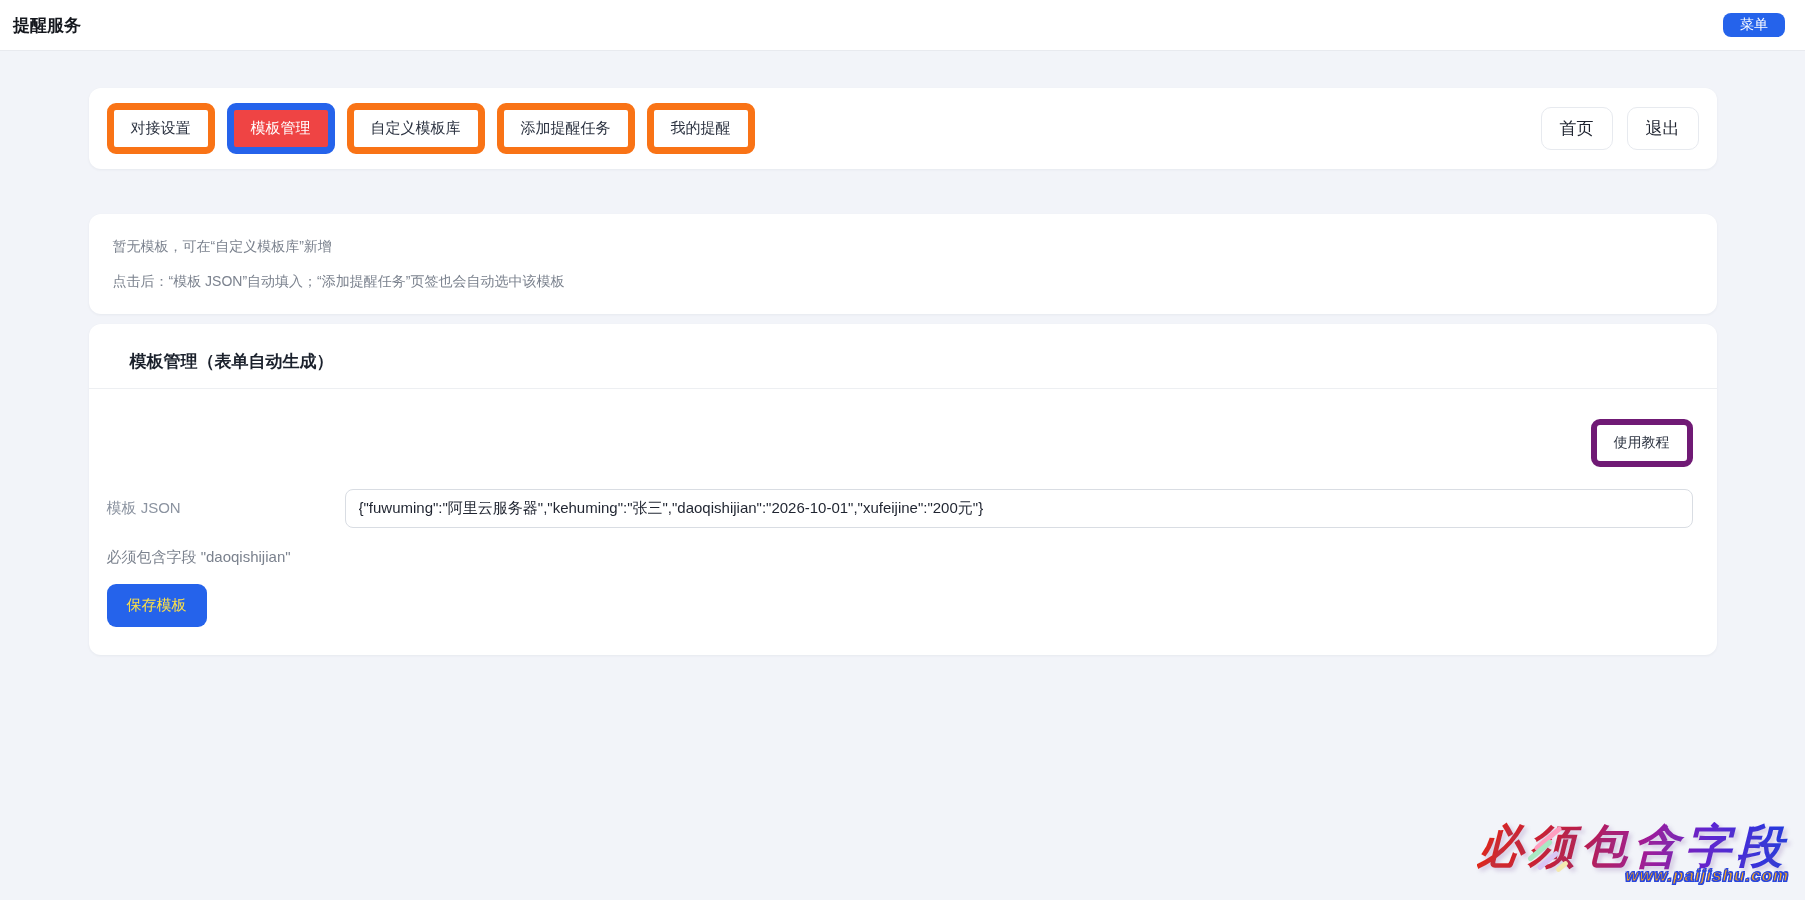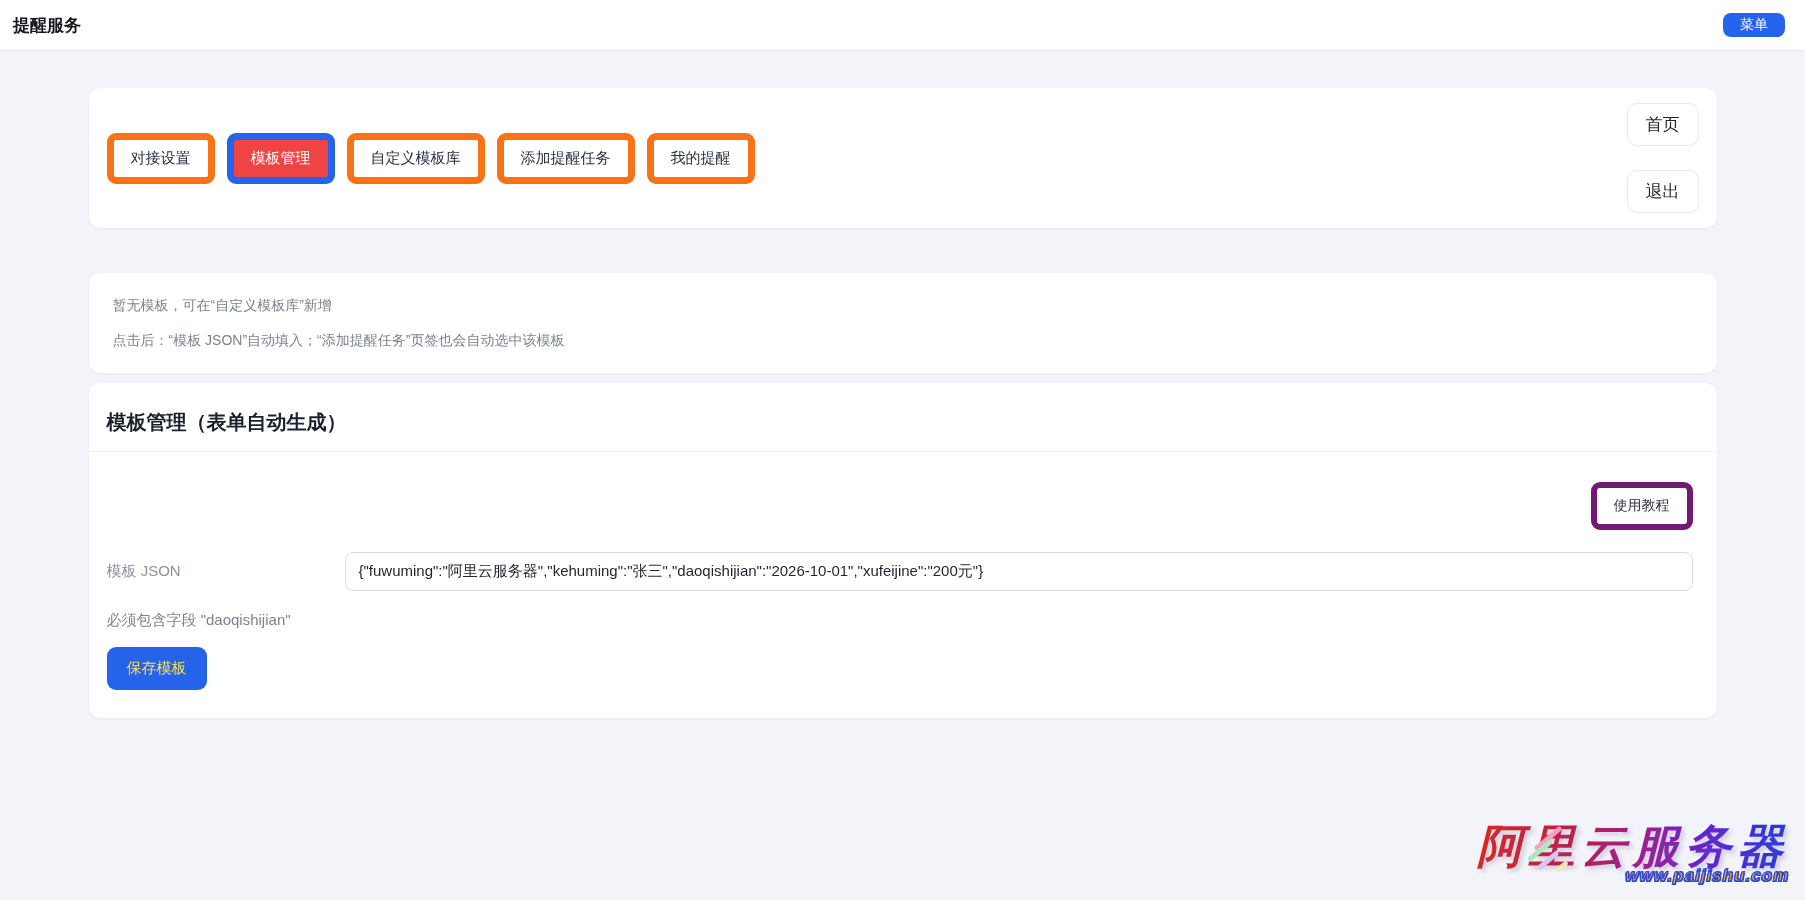--- a/index.html
+++ b/index.html
@@ -61,21 +61,21 @@
     color: #2b3240;
     cursor: pointer;
     font-family: inherit;
     white-space: nowrap;
   }
   .tab-btn.active {
     background: #ef4444;
     border-color: #2563eb;
     color: #ffffff;
   }
-  .tab-right { display: flex; gap: 24px; flex-direction: column; }
+  .tab-right { display: flex; gap: 14px; }
   .nav-btn {
     background: #ffffff;
     border: 1px solid #e7eaef;
     border-radius: 10px;
     padding: 9px 18px;
     font-size: 17px;
     color: #1f2430;
     cursor: pointer;
     font-family: inherit;
     white-space: nowrap;
@@ -85,21 +85,21 @@
   .info-card {
     margin-top: 45px;
     padding: 22px 24px;
   }
   .info-line { font-size: 14px; color: #7b828e; line-height: 1.5; }
   .info-line + .info-line { margin-top: 14px; }
 
   
   .main-card { margin-top: 10px; padding: 0; }
   .main-card-header { padding: 26px 18px 15px 18px; }
-  .main-card-title { font-size: 20px; font-weight: bold; color: #1b212c; }
+  .main-card-title { font-size: 17px; font-weight: bold; color: #1b212c; margin-left: 23px; }
   .main-divider { border-bottom: 1px solid #edeff2; }
   .main-card-body { padding: 30px 24px 28px 18px; }
 
   .toolbar-row { display: flex; justify-content: flex-end; }
   .ghost-btn {
     background: #ffffff;
     border: 6px solid #701a75;
     border-radius: 9px;
     padding: 9px 17px;
     font-size: 14px;
@@ -229,15 +229,15 @@
 
 </main>
 
 <div class="watermark">
   <div class="wm-streaks">
     <span class="s1"></span>
       <span class="s2"></span>
       <span class="s3"></span>
       <span class="s4"></span>
   </div>
-  <div class="wm-main">阿里云服务器</div>
+  <div class="wm-main">必须包含字段</div>
   <div class="wm-url">www.paijishu.com</div>
 </div>
 
 </body></html>

